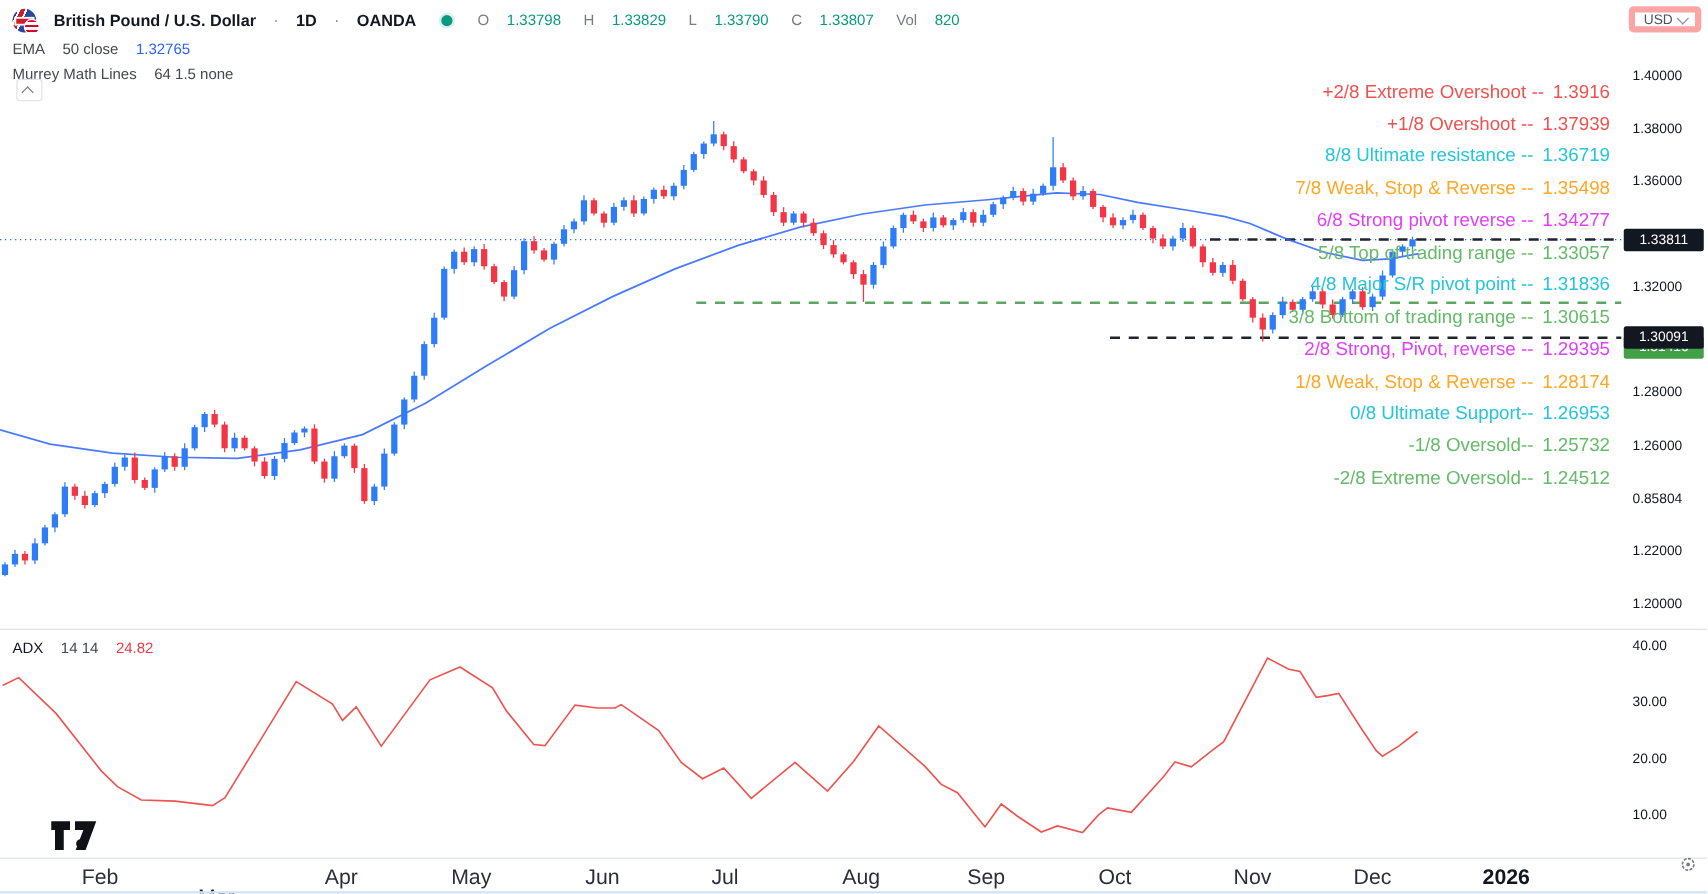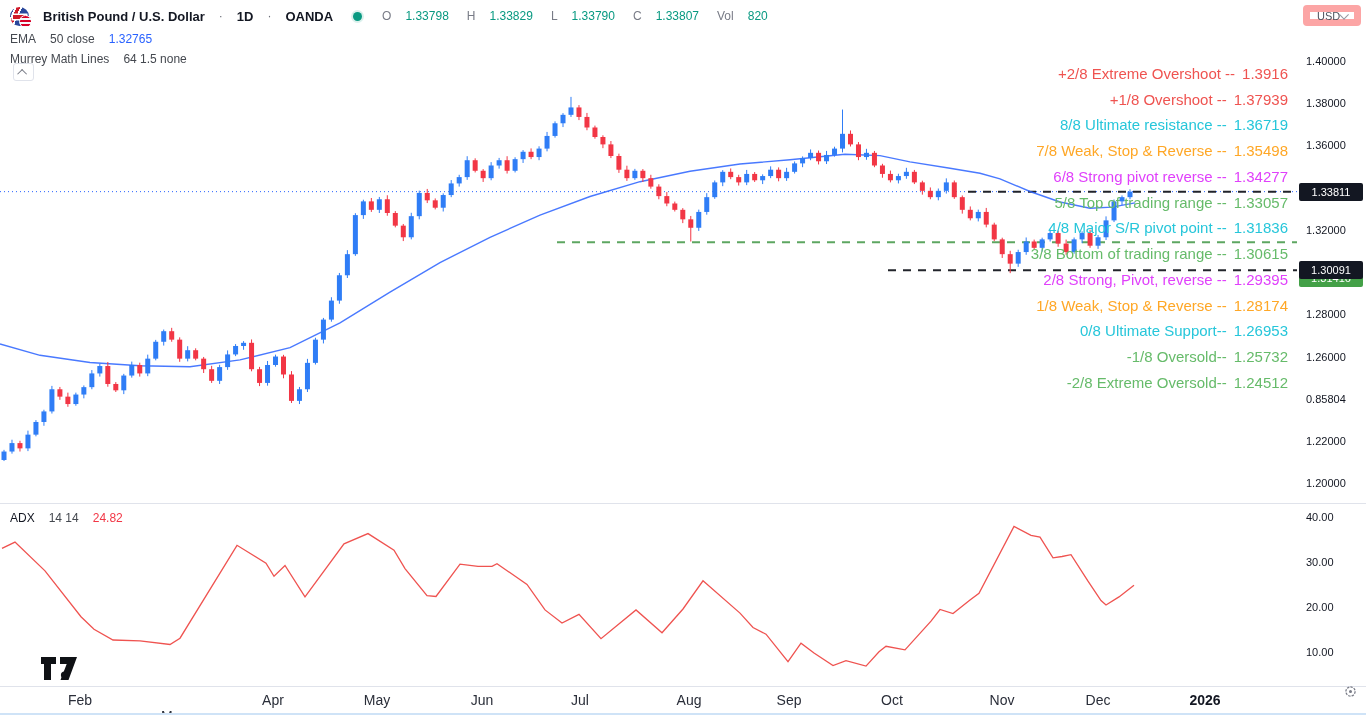--- a/index.html
+++ b/index.html
@@ -17,28 +17,28 @@
   .adx-val{color:#f23645;}
   .gray{color:#44484f;}
   .flag{width:19px;height:19px;border-radius:50%;position:relative;background:
     linear-gradient(115deg,#29479b 18%,#fff 18% 24%,#cf1b2b 24% 38%,#fff 38% 44%,#29479b 44% 100%);overflow:visible;flex:0 0 auto;}
   .flag::before{content:"";position:absolute;left:3px;right:3px;top:8px;height:4px;background:#cf1b2b;box-shadow:0 0 0 1.5px #fff;}
   .flag::after{content:"";position:absolute;right:-3px;bottom:-2px;width:11px;height:11px;border-radius:50%;border:1px solid #fff;
     background:repeating-linear-gradient(#d80027 0 2px,#f6f9fc 2px 4px);}
   .status-dot{width:9px;height:9px;border-radius:50%;background:#089981;box-shadow:0 0 0 2px rgba(8,153,129,.15);margin:0 2px 0 6px;}
   .collapse-btn{position:absolute;left:13px;top:63px;width:19px;height:16px;border:1px solid #e0e3eb;border-radius:3px;background:#fff;z-index:5;display:flex;align-items:center;justify-content:center;cursor:pointer;}
   .chev-up{width:6px;height:6px;border-left:1.5px solid #787b86;border-top:1.5px solid #787b86;transform:rotate(45deg) translateY(2px);}
-  .currency-box{position:absolute;left:1303px;top:5px;width:58px;height:21px;border:7px solid #fca5a5;border-radius:4px;background:#fff;display:flex;align-items:center;justify-content:space-between;padding:0 7px;box-sizing:border-box;z-index:6;}
+  .currency-box{position:absolute;left:1303px;top:5px;width:58px;height:21px;border:5px solid #fca5a5;border-radius:4px;background:#fff;display:flex;align-items:center;justify-content:space-between;padding:0 7px;box-sizing:border-box;z-index:6;}
   .currency-box span{font-size:11px;color:#50535e;}
   .chev-down{width:6px;height:6px;border-left:1.5px solid #9598a1;border-top:1.5px solid #9598a1;transform:rotate(-135deg) translateY(1px);}
   .murrey-label{position:absolute;right:78px;font-size:15px;line-height:12px;white-space:nowrap;z-index:3;}
   .murrey-label .mval{margin-left:7px;}
   .ptick{position:absolute;left:1306px;font-size:11px;color:#131722;line-height:14px;z-index:2;}
   .pill{position:absolute;left:1299px;width:64px;height:18px;border-radius:2px;color:#fff;font-size:11px;line-height:18px;text-align:center;z-index:4;}
-  .month{position:absolute;top:692px;transform:translateX(-50%);font-size:14px;color:#2a2e39;z-index:3;}
+  .month{position:absolute;top:692px;transform:translateX(-50%);font-size:17px;color:#2a2e39;z-index:3;}
   .month.bold{font-weight:700;color:#131722;}
   .divider{position:absolute;left:0;width:1366px;height:1px;background:#e0e3eb;z-index:2;}
   .bottom-edge{position:absolute;left:0;top:713px;width:1366px;height:2px;background:#cfe3f7;z-index:6;}
   .tv-logo{position:absolute;left:40px;top:656px;z-index:5;cursor:pointer;}
   .gear{position:absolute;left:1344px;top:685px;z-index:6;cursor:pointer;}
 </style>
 </head>
 <body>
 
 <div id="app">

